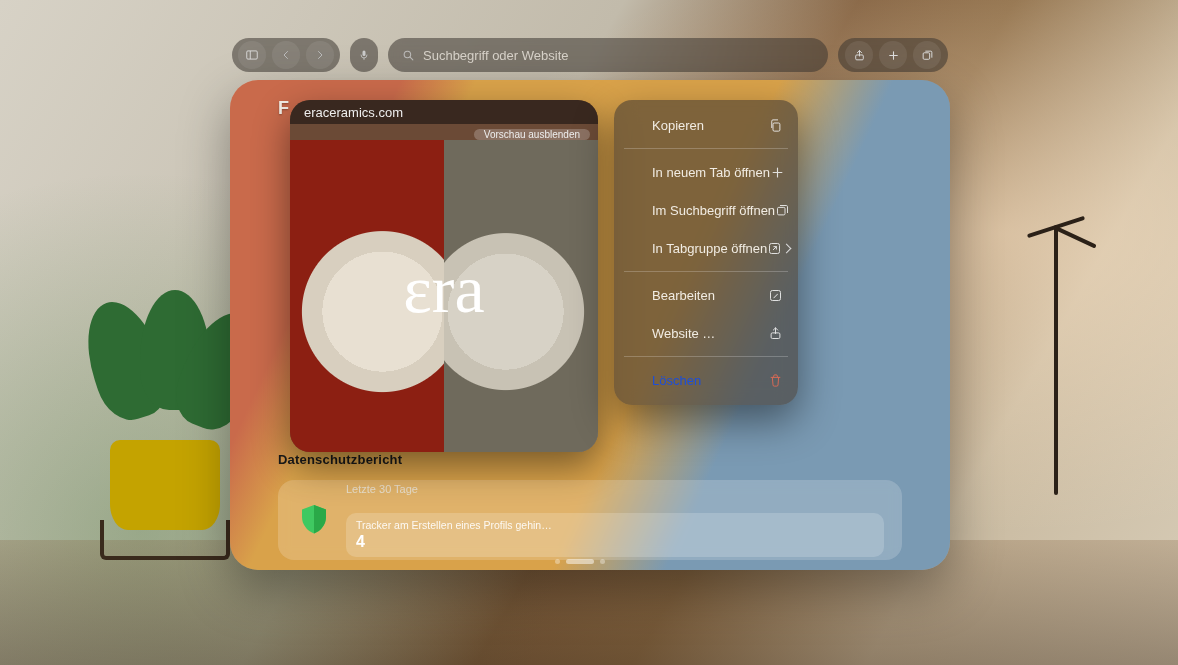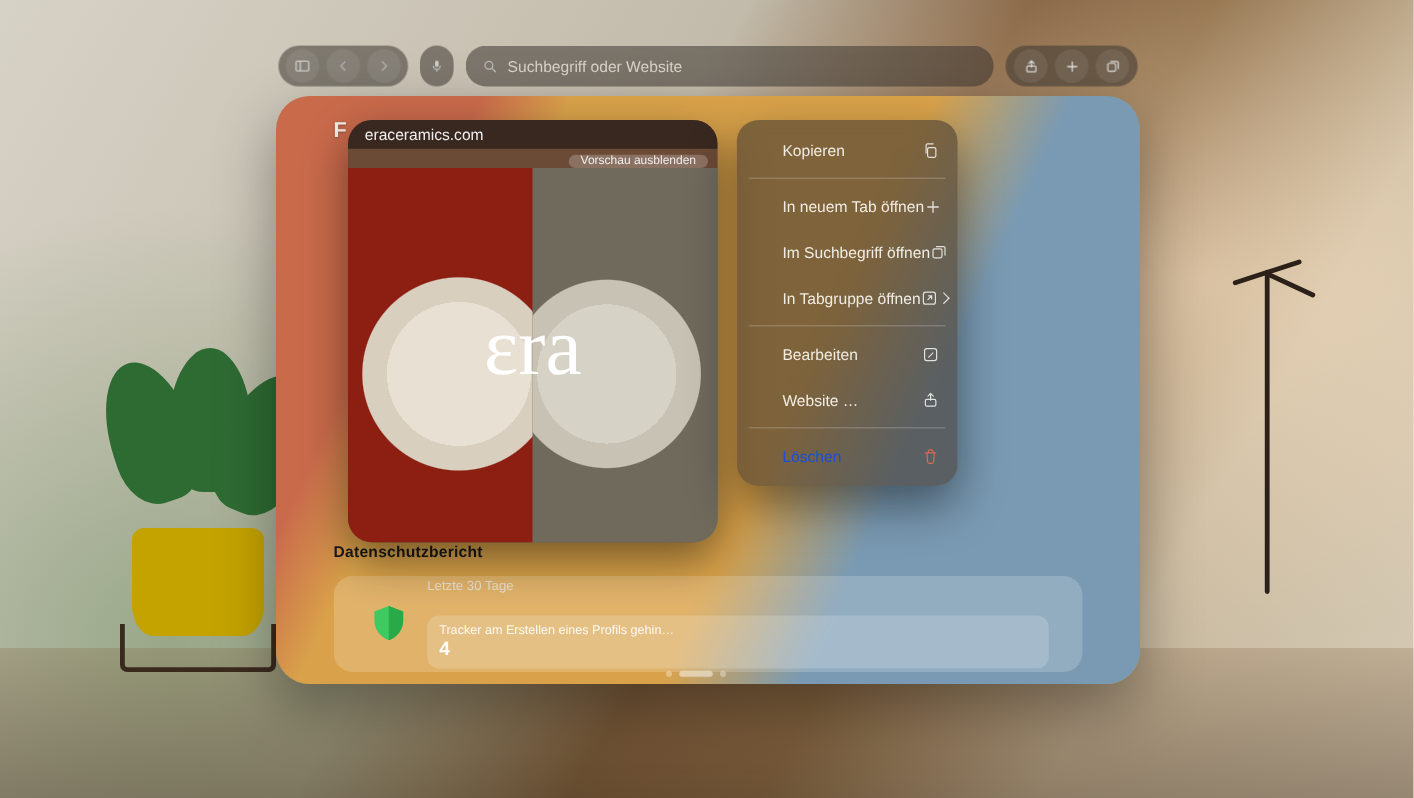--- a/index.html
+++ b/index.html
@@ -45,21 +45,21 @@
   
   .window {
     position:absolute; top:80px; left:230px; width:720px; height:490px;
     border-radius:28px; overflow:hidden;
     background: linear-gradient(115deg, #c96a4b 0%, #c96a4b 18%, #d9a24a 26%, #d9a24a 58%, #7a9ab3 70%, #7a9ab3 100%);
     box-shadow: 0 20px 50px rgba(0,0,0,.35);
   }
   .win-label { position:absolute; left:48px; top:18px; color:#f5efe6; font-weight:600; font-size:18px; text-shadow:0 1px 2px rgba(0,0,0,.3);}
   .privacy-title { position:absolute; left:48px; top:372px; color:#1a1a1a; font-weight:700; font-size:13px; letter-spacing:.2px;}
   .privacy-card { position:absolute; left:48px; top:400px; right:48px; height:80px;
-    background:rgba(255,255,255,.18); border-radius:16px; display:flex; align-items:center; padding:0 28px; gap:14px;
+    background:rgba(255,255,255,.18); border-radius:16px; display:flex; align-items:center; padding:0 18px; gap:14px;
     backdrop-filter: blur(6px); }
   .shield { width:36px; height:36px; }
   .pcol { flex:1; display:flex; flex-direction:column; gap:6px; }
   .pcap { color:#eae3d6; font-size:11px; opacity:.9; }
   .tiles { display:flex; gap:21px;margin-top:12px; }
   .tile { flex:1; background:rgba(255,255,255,.18); border-radius:10px; padding:6px 10px; color:#fff; }
   .tile .tl { font-size:10.5px; opacity:.9; white-space:nowrap; overflow:hidden; text-overflow:ellipsis;}
   .tile .tv { font-size:16px; font-weight:700; margin-top:2px;}
 
   

